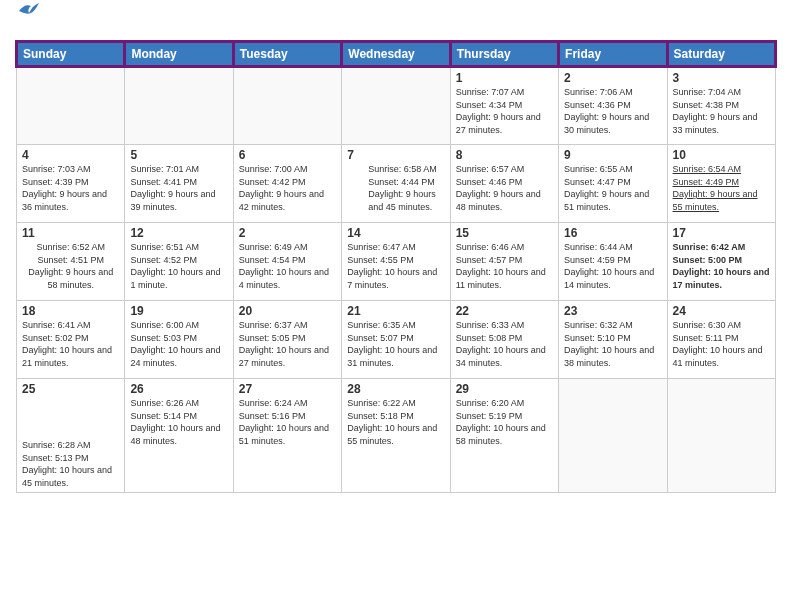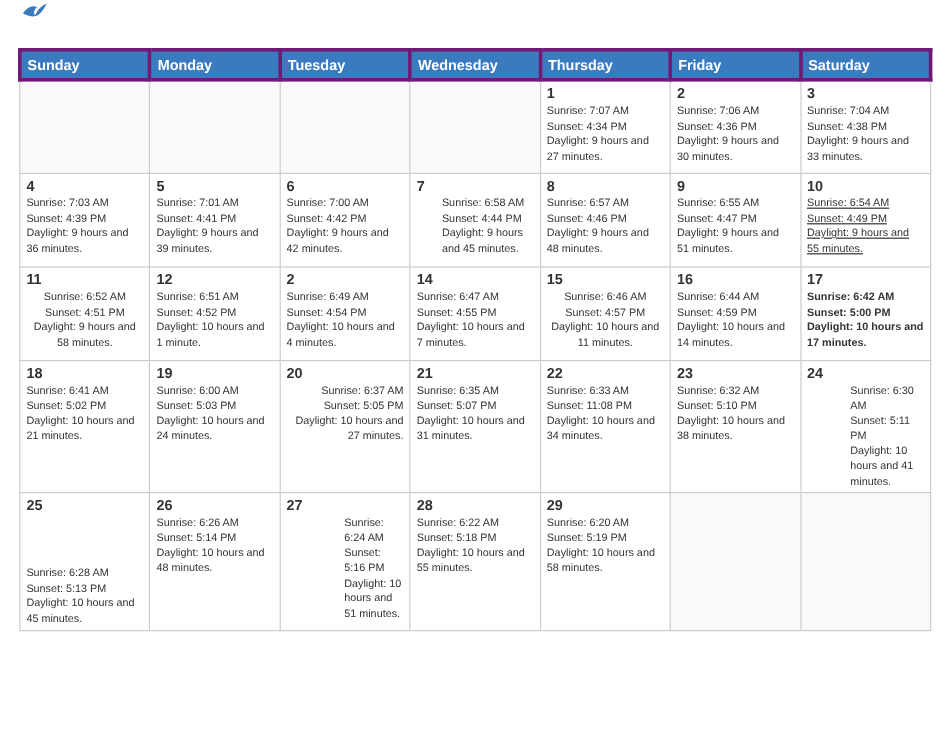--- a/index.html
+++ b/index.html
@@ -210,21 +210,21 @@
 Daylight: 10 hours and 4 minutes.</div>
           </td>
           <td>
             <span class="day-number">14</span>
             <div class="day-info" style="white-space: pre-line;">Sunrise: 6:47 AM
 Sunset: 4:55 PM
 Daylight: 10 hours and 7 minutes.</div>
           </td>
           <td>
             <span class="day-number">15</span>
-            <div class="day-info" style="white-space: pre-line; text-align: center;">Sunrise: 6:46 AM
+            <div class="day-info" style="white-space: pre-line;">Sunrise: 6:46 AM
 Sunset: 4:57 PM
 Daylight: 10 hours and 11 minutes.</div>
           </td>
           <td>
             <span class="day-number">16</span>
             <div class="day-info" style="white-space: pre-line;">Sunrise: 6:44 AM
 Sunset: 4:59 PM
 Daylight: 10 hours and 14 minutes.</div>
           </td>
           <td>
@@ -242,65 +242,65 @@
 Daylight: 10 hours and 21 minutes.</div>
           </td>
           <td>
             <span class="day-number">19</span>
             <div class="day-info" style="white-space: pre-line;">Sunrise: 6:00 AM
 Sunset: 5:03 PM
 Daylight: 10 hours and 24 minutes.</div>
           </td>
           <td>
             <span class="day-number">20</span>
-            <div class="day-info" style="white-space: pre-line; text-align: right;">Sunrise: 6:37 AM
+            <div class="day-info" style="white-space: pre-line;">Sunrise: 6:37 AM
 Sunset: 5:05 PM
 Daylight: 10 hours and 27 minutes.</div>
           </td>
           <td>
             <span class="day-number">21</span>
             <div class="day-info" style="white-space: pre-line;">Sunrise: 6:35 AM
 Sunset: 5:07 PM
 Daylight: 10 hours and 31 minutes.</div>
           </td>
           <td>
             <span class="day-number">22</span>
             <div class="day-info" style="white-space: pre-line;">Sunrise: 6:33 AM
-Sunset: 11:08 PM
+Sunset: 5:08 PM
 Daylight: 10 hours and 34 minutes.</div>
           </td>
           <td>
             <span class="day-number">23</span>
             <div class="day-info" style="white-space: pre-line;">Sunrise: 6:32 AM
 Sunset: 5:10 PM
 Daylight: 10 hours and 38 minutes.</div>
           </td>
           <td>
             <span class="day-number">24</span>
-            <div class="day-info" style="white-space: pre-line; margin-left: 36px;">Sunrise: 6:30 AM
+            <div class="day-info" style="white-space: pre-line;">Sunrise: 6:30 AM
 Sunset: 5:11 PM
 Daylight: 10 hours and 41 minutes.</div>
           </td>
         </tr>
         <tr>
           <td>
             <span class="day-number">25</span>
             <div class="day-info" style="white-space: pre-line; margin-top: 43px;">Sunrise: 6:28 AM
 Sunset: 5:13 PM
 Daylight: 10 hours and 45 minutes.</div>
           </td>
           <td>
             <span class="day-number">26</span>
             <div class="day-info" style="white-space: pre-line;">Sunrise: 6:26 AM
 Sunset: 5:14 PM
 Daylight: 10 hours and 48 minutes.</div>
           </td>
           <td>
             <span class="day-number">27</span>
-            <div class="day-info" style="white-space: pre-line; margin-left: 48px;">Sunrise: 6:24 AM
+            <div class="day-info" style="white-space: pre-line;">Sunrise: 6:24 AM
 Sunset: 5:16 PM
 Daylight: 10 hours and 51 minutes.</div>
           </td>
           <td>
             <span class="day-number">28</span>
             <div class="day-info" style="white-space: pre-line;">Sunrise: 6:22 AM
 Sunset: 5:18 PM
 Daylight: 10 hours and 55 minutes.</div>
           </td>
           <td>

